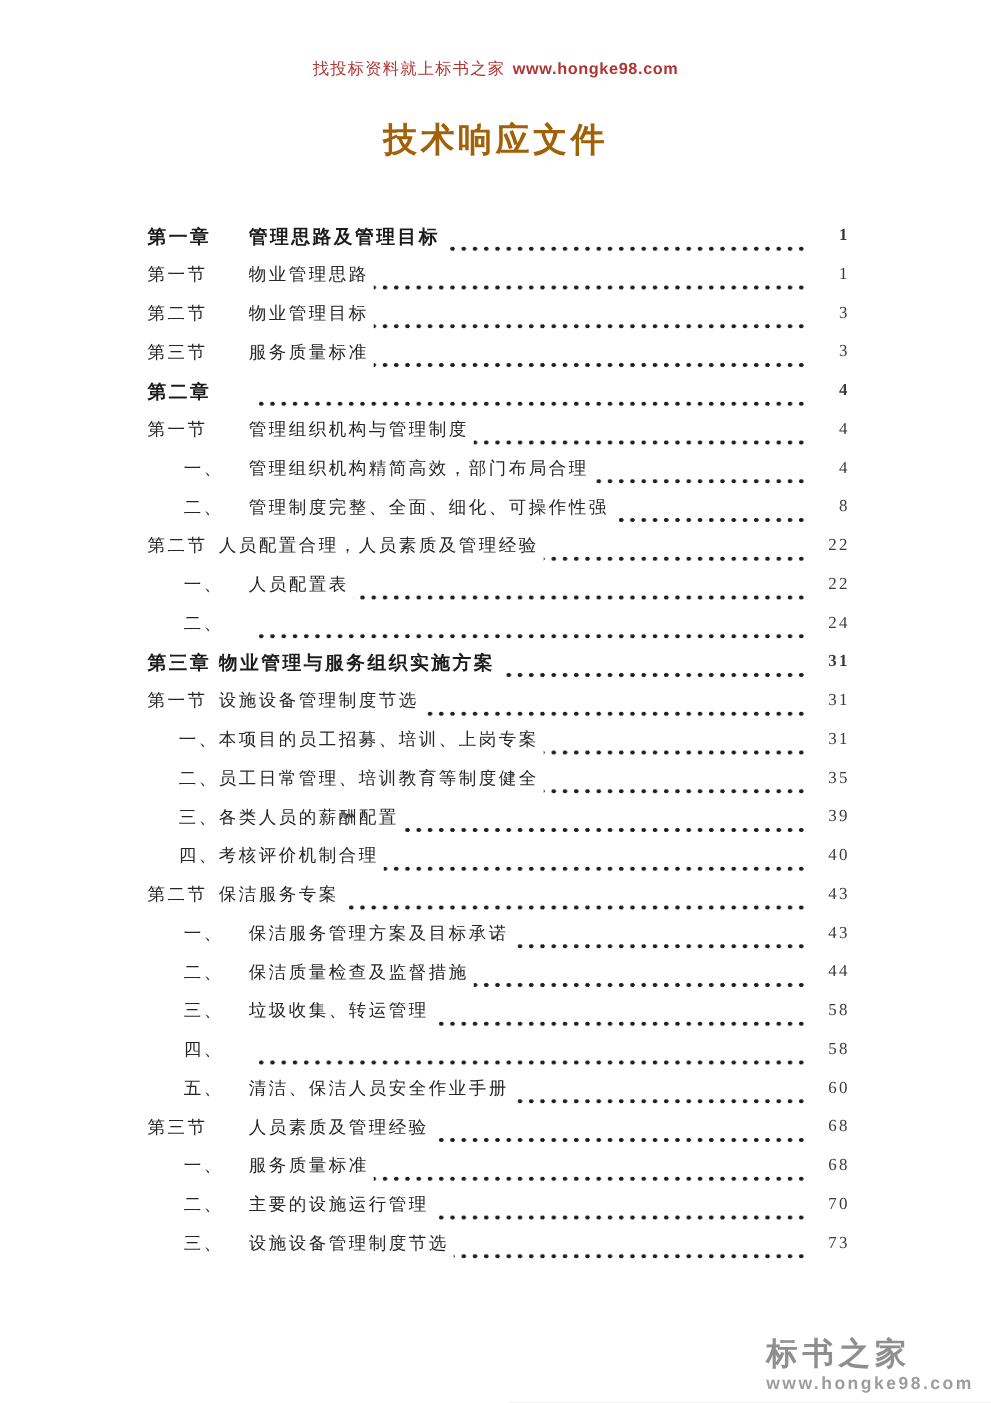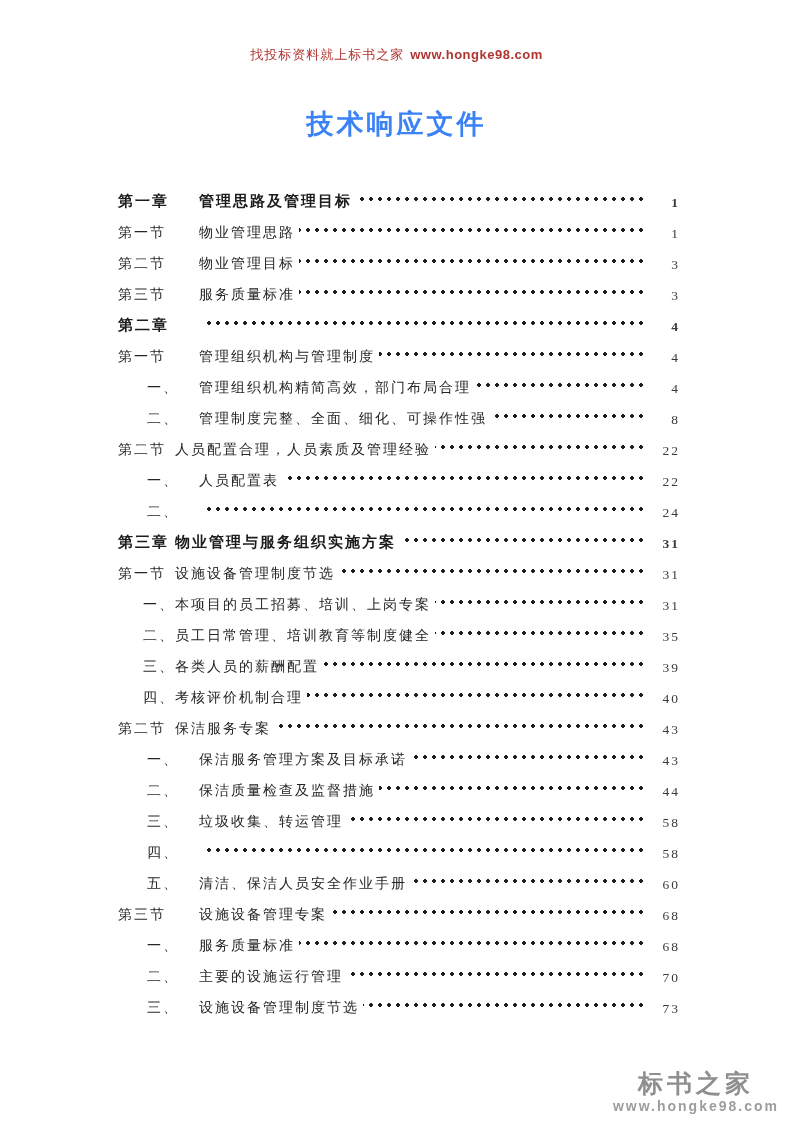--- a/index.html
+++ b/index.html
@@ -22,31 +22,31 @@
     white-space:nowrap;
   }
   .header .cn{font-family:"Liberation Serif","DejaVu Serif",serif;}
   .header .url{
     font-family:"Liberation Sans","DejaVu Sans",sans-serif;
     font-weight:bold;letter-spacing:0.5px;margin-left:6px;
   }
   
   .doc-title{
     position:absolute;top:94px;left:0;right:0;
-    margin:12px;text-align:center;
-    font-family:"Liberation Sans","DejaVu Sans",sans-serif;
-    font-size:27px;font-weight:bold;color:#3b82f6;
+    margin:0;text-align:center;
+    font-family:"Liberation Sans","DejaVu Sans",sans-serif;
+    font-size:27px;font-weight:bold;color:#a16207;
     letter-spacing:3px;
   }
   
   .toc{
     position:absolute;top:180px;left:118px;width:562px;
   }
   .toc-row{
-    display:flex;align-items:flex-end;
+    display:flex;align-items:flex-start;
     height:31px;
     font-size:14px;letter-spacing:2px;
     white-space:nowrap;
   }
   .toc-row .prefix{flex:0 0 auto;}
   .toc-row .label{flex:0 1 auto;overflow:hidden;}
   .toc-row .dots{
     flex:1 1 auto;align-self:center;
     height:6px;min-width:10px;
     margin:6px 8px 0 4px;
@@ -62,21 +62,21 @@
   .lvl-chapter{font-weight:bold;font-size:15px;color:#1c1c1c;}
   .lvl-chapter .prefix,.lvl-section .prefix{width:81px;}
   .lvl-chapter.gap-tight .prefix,.lvl-section.gap-tight .prefix{width:57px;}
   .lvl-item{padding-left:29px;}
   .lvl-item .prefix{width:52px;}
   .lvl-item.gap-tight{padding-left:25px;}
   .lvl-item.gap-tight .prefix{width:32px;}
   
   .watermark{
     position:absolute;right:14px;bottom:8px;
-    text-align:center;
+    text-align:left;
   }
   .wm-brand{
     font-family:"Liberation Sans","DejaVu Sans",sans-serif;
     font-size:25px;font-weight:bold;color:#8f8f8f;
     letter-spacing:4px;line-height:1.1;
   }
   .wm-url{
     font-family:"Liberation Sans","DejaVu Sans",sans-serif;
     font-size:14px;font-weight:bold;color:#9d9d9d;
     letter-spacing:2px;margin-top:1px;
@@ -224,21 +224,21 @@
         <span class="pg">58</span>
       </div>
       <div class="toc-row lvl-item gap-wide">
         <span class="prefix">五、</span>
         <span class="label">清洁、保洁人员安全作业手册</span>
         <span class="dots"></span>
         <span class="pg">60</span>
       </div>
       <div class="toc-row lvl-section gap-wide">
         <span class="prefix">第三节</span>
-        <span class="label">设施设备管理专案</span>
+        <span class="label">人员素质及管理经验</span>
         <span class="dots"></span>
         <span class="pg">68</span>
       </div>
       <div class="toc-row lvl-item gap-wide">
         <span class="prefix">一、</span>
         <span class="label">服务质量标准</span>
         <span class="dots"></span>
         <span class="pg">68</span>
       </div>
       <div class="toc-row lvl-item gap-wide">

